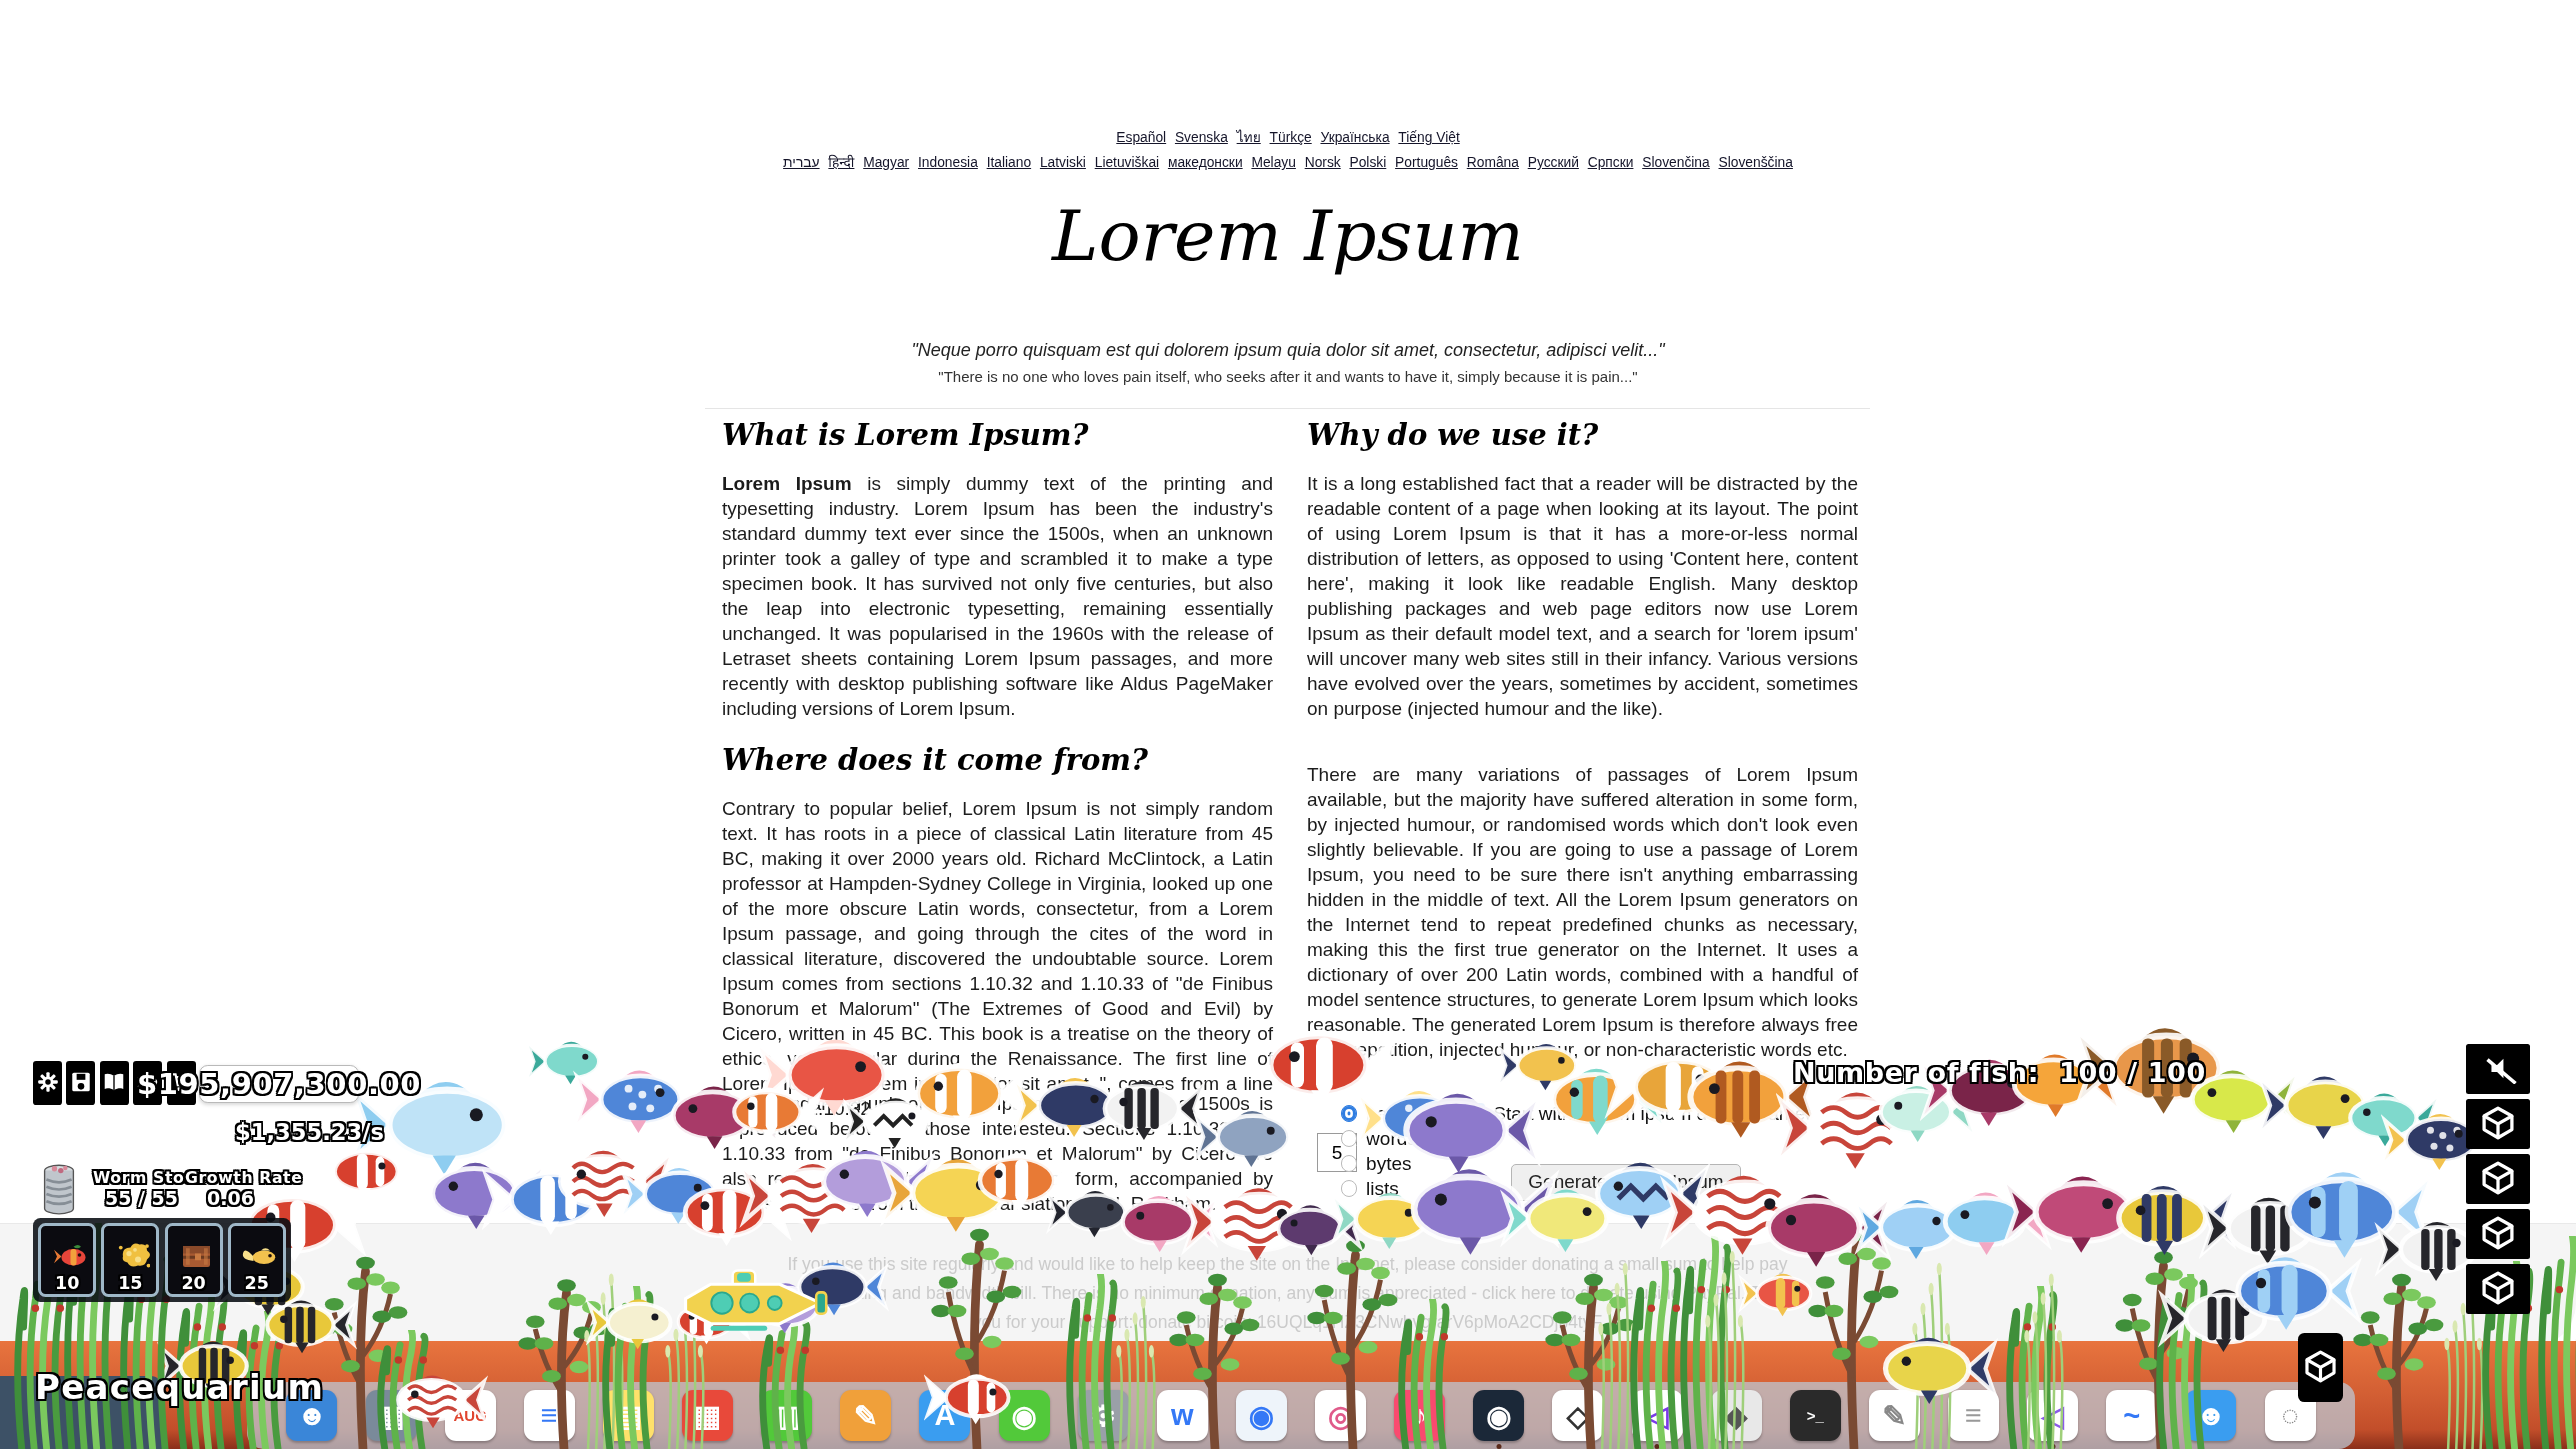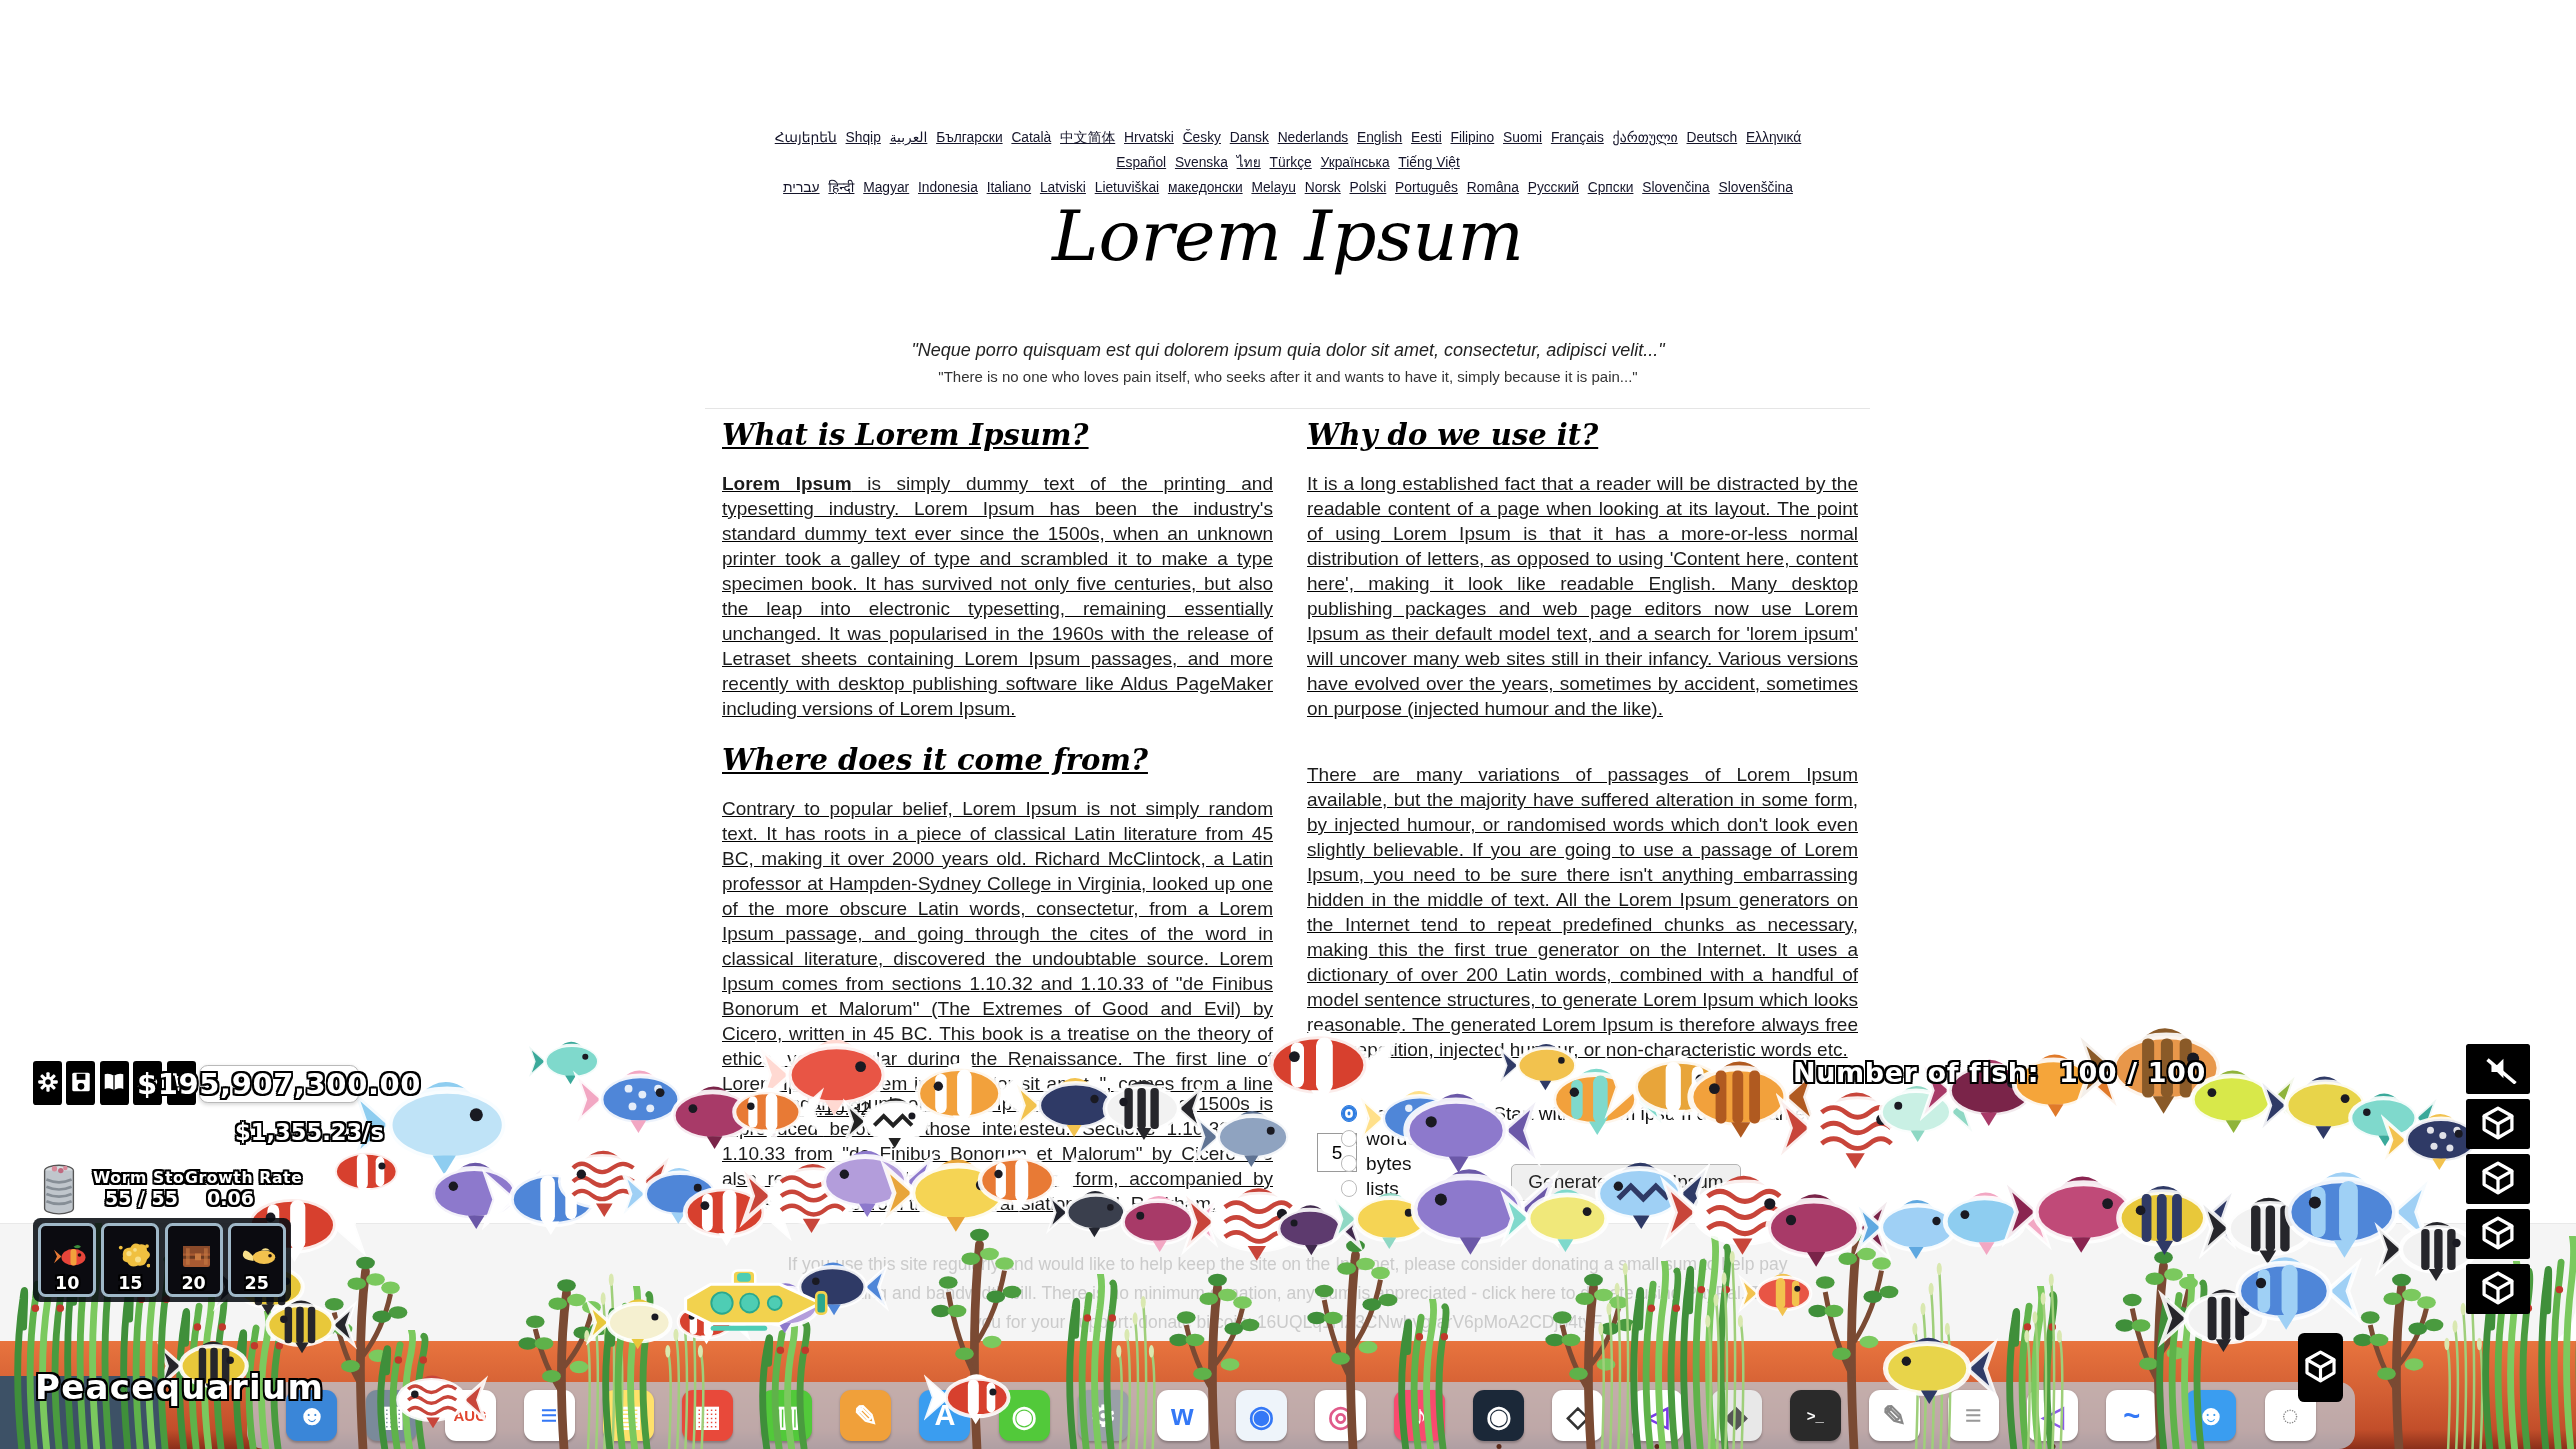--- a/index.html
+++ b/index.html
@@ -6,21 +6,21 @@
   #stage{position:relative;width:2576px;height:1449px;overflow:hidden;background:#ffffff;font-family:"Liberation Sans",sans-serif;}
   
   #page{position:absolute;left:0;top:0;width:2576px;height:1347px;background:#ffffff;border-bottom-right-radius:44px;z-index:1;overflow:hidden;}
   #footer-band{position:absolute;left:0;top:1223px;width:2576px;height:124px;background:#f5f5f5;border-top:1.3px solid #e9e9e9;}
   .lang-block{position:absolute;left:0;top:125px;width:2576px;text-align:center;font-size:13.8px;line-height:25px;color:#15152a;}
   .lang-block a{color:#15152a;text-decoration:underline;margin:0 4.4px;cursor:pointer;}
   #page-title{position:absolute;left:0;top:195px;width:2576px;text-align:center;font-family:"DejaVu Serif",serif;font-style:italic;font-size:70px;color:#000;}
   #quote-latin{position:absolute;left:0;top:340px;width:2576px;text-align:center;font-style:italic;font-size:18px;color:#222;}
   #quote-english{position:absolute;left:0;top:368px;width:2576px;text-align:center;font-size:15px;color:#333;}
   #rule{position:absolute;left:705px;top:408px;width:1165px;border-top:1.3px solid #e5e5e5;}
-  .col{position:absolute;width:551px;text-decoration:underline;}
+  .col{position:absolute;width:551px;}
   .col h2{margin:0;font-family:"DejaVu Serif",serif;font-style:italic;font-weight:600;font-size:29px;color:#000;}
   .col p{margin:19px 0 0 0;font-size:19px;line-height:25px;text-align:justify;color:#1c1c1c;}
   #col-l1{left:722px;top:418px;} #col-r1{left:1307px;top:418px;}
   #col-l2{left:722px;top:743px;} #col-r2{left:1307px;top:743px;}
   #col-l3{left:722px;top:1091px;}
   #footer-lines{position:absolute;left:705px;top:1250px;width:1165px;text-align:center;font-size:17.5px;line-height:29px;color:#cbcbcb;}
   
   #gen-count{position:absolute;left:1317px;top:1133px;width:34px;height:35px;border:1.3px solid #9a9a9a;background:#fff;text-align:center;font-size:19px;font-family:"Liberation Sans",sans-serif;z-index:2;}
   #gen-radios{position:absolute;left:1341px;top:1101px;z-index:2;}
   .radio-row{display:flex;align-items:center;height:25px;font-size:19px;color:#111;}
@@ -62,21 +62,20 @@
   #submarine{position:absolute;z-index:31;}
 </style>
 </head>
 <body>
 
 <div id="stage">
 
   <div id="page">
     <div id="footer-band"></div>
     <div class="lang-block">
-      <div id="lang-row1"><a>Հայերեն</a><a>Shqip</a><a>العربية</a><a>Български</a><a>Català</a><a>中文简体</a><a>Hrvatski</a><a>Česky</a><a>Dansk</a><a>Nederlands</a><a>English</a><a>Eesti</a><a>Filipino</a><a>Suomi</a><a>Français</a><a>ქართული</a><a>Deutsch</a><a>Ελληνικά</a></div>
       <div id="lang-row3"><a>Español</a><a>Svenska</a><a>ไทย</a><a>Türkçe</a><a>Українська</a><a>Tiếng Việt</a></div>
       <div id="lang-row2"><a>עברית</a><a>हिन्दी</a><a>Magyar</a><a>Indonesia</a><a>Italiano</a><a>Latviski</a><a>Lietuviškai</a><a>македонски</a><a>Melayu</a><a>Norsk</a><a>Polski</a><a>Português</a><a>Româna</a><a>Русский</a><a>Српски</a><a>Slovenčina</a><a>Slovenščina</a></div>
     </div>
     <div id="page-title">Lorem Ipsum</div>
     <div id="quote-latin">"Neque porro quisquam est qui dolorem ipsum quia dolor sit amet, consectetur, adipisci velit..."</div>
     <div id="quote-english">"There is no one who loves pain itself, who seeks after it and wants to have it, simply because it is pain..."</div>
     <div id="rule"></div>
 
     <div class="col" id="col-l1">
       <h2>What is Lorem Ipsum?</h2>

